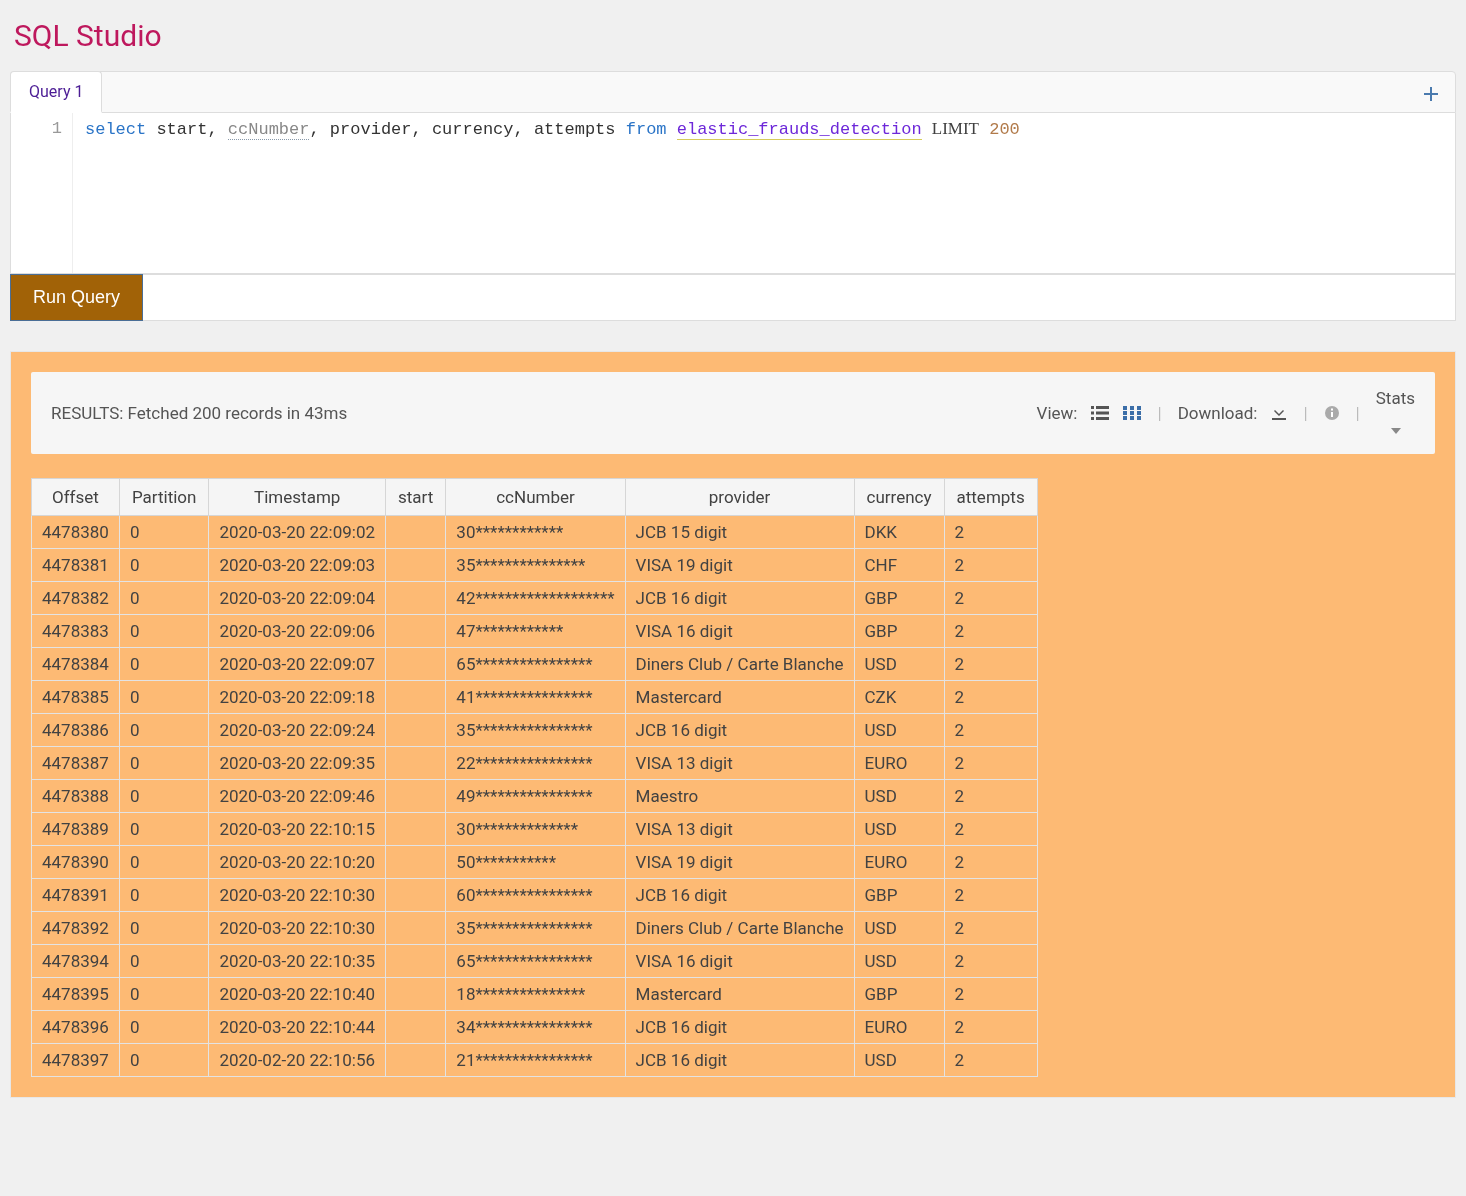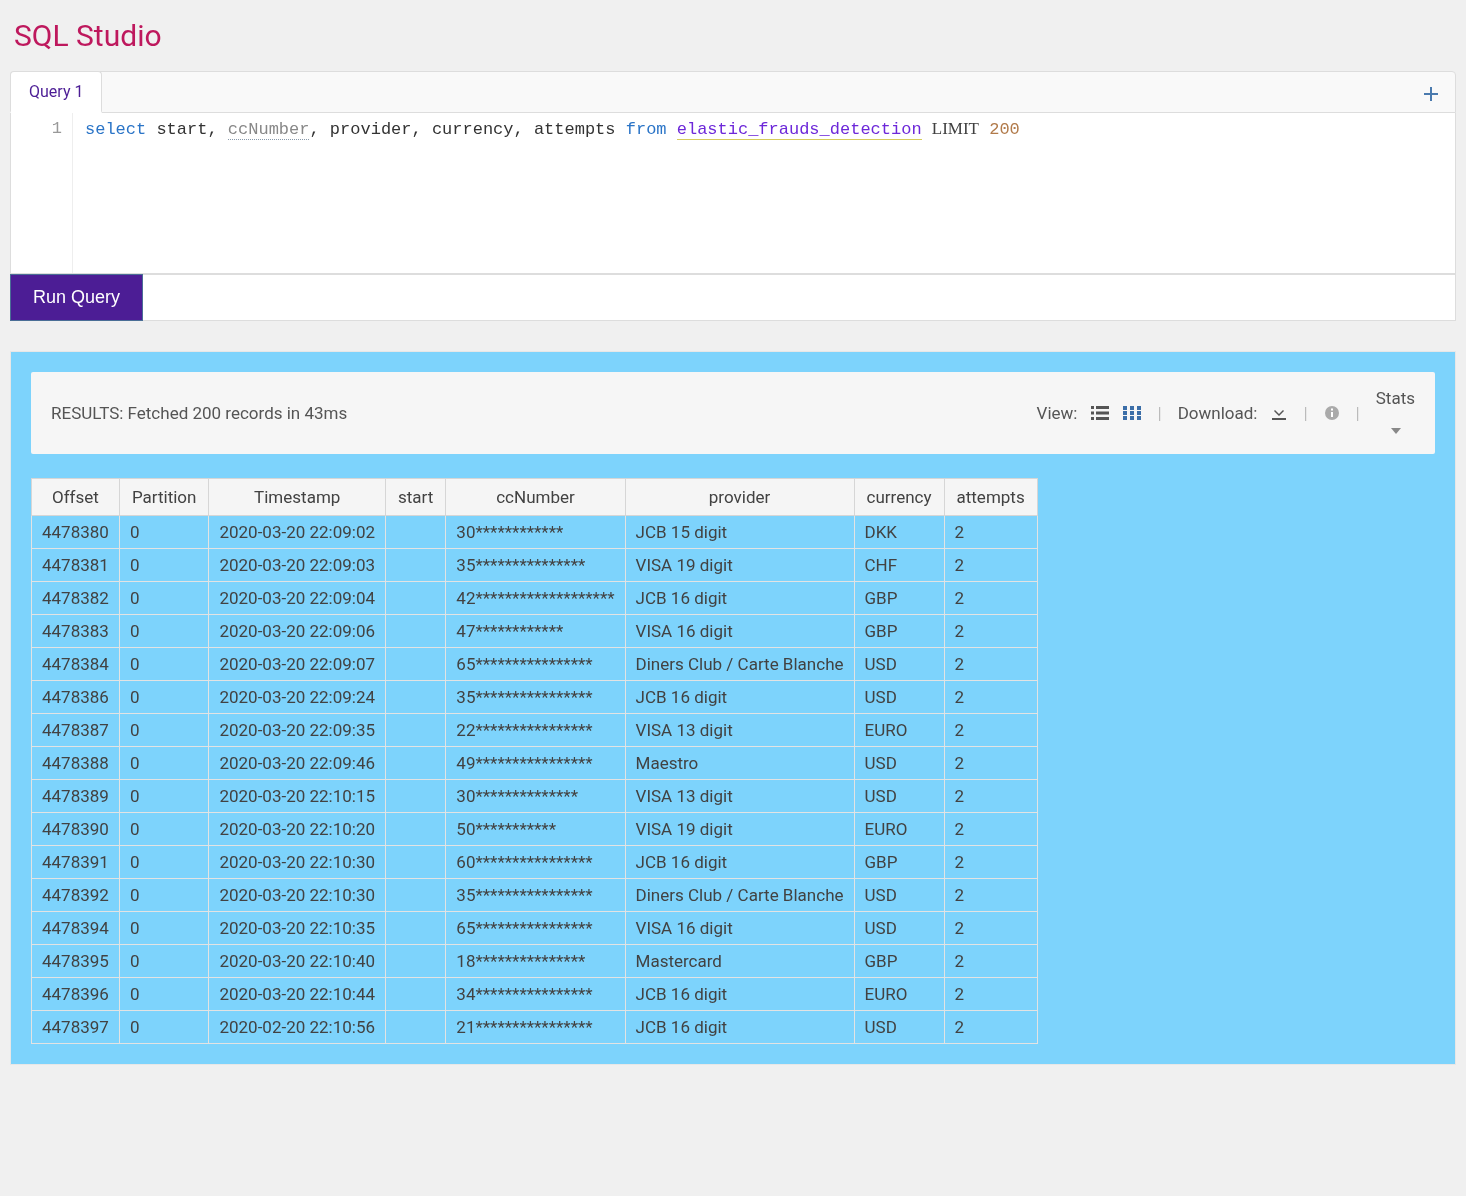--- a/index.html
+++ b/index.html
@@ -70,35 +70,35 @@
 .tok-kw { color: #2a74c7; }
 .tok-str { color: #888; border-bottom: 1px dotted #89a; }
 .tok-tbl { color: #6d28d9; border-bottom: 1px solid #d6cc5a; }
 .tok-lim { color: #404040; font-family: Liberation Serif, serif; }
 .tok-num { color: #b17a4a; }
 .run-bar {
   display: flex;
   margin-top: 0;
 }
 .run-btn {
-  background: #4c1d95;
+  background: #a16207;
   color: #fff;
   border: 1px solid #4a6e96;
   padding: 12px 22px;
   font-size: 18px;
   cursor: pointer;
 }
 .run-spacer {
   flex: 1;
   background: #fff;
   border: 1px solid #ddd;
   border-left: none;
 }
 .results-panel {
-  background: #7dd3fc;
+  background: #fdba74;
   border: 1px solid #e7e7e7;
   margin-top: 30px;
   padding: 20px;
 }
 .results-header {
   background: #f6f6f6;
   border-radius: 2px;
   padding: 16px 20px;
   display: flex;
   align-items: center;
@@ -270,20 +270,30 @@
             <td>4478384</td>
             <td>0</td>
             <td>2020-03-20 22:09:07</td>
             <td></td>
             <td>65****************</td>
             <td>Diners Club / Carte Blanche</td>
             <td>USD</td>
             <td>2</td>
           </tr>
           <tr>
+            <td>4478385</td>
+            <td>0</td>
+            <td>2020-03-20 22:09:18</td>
+            <td></td>
+            <td>41****************</td>
+            <td>Mastercard</td>
+            <td>CZK</td>
+            <td>2</td>
+          </tr>
+          <tr>
             <td>4478386</td>
             <td>0</td>
             <td>2020-03-20 22:09:24</td>
             <td></td>
             <td>35****************</td>
             <td>JCB 16 digit</td>
             <td>USD</td>
             <td>2</td>
           </tr>
           <tr>

